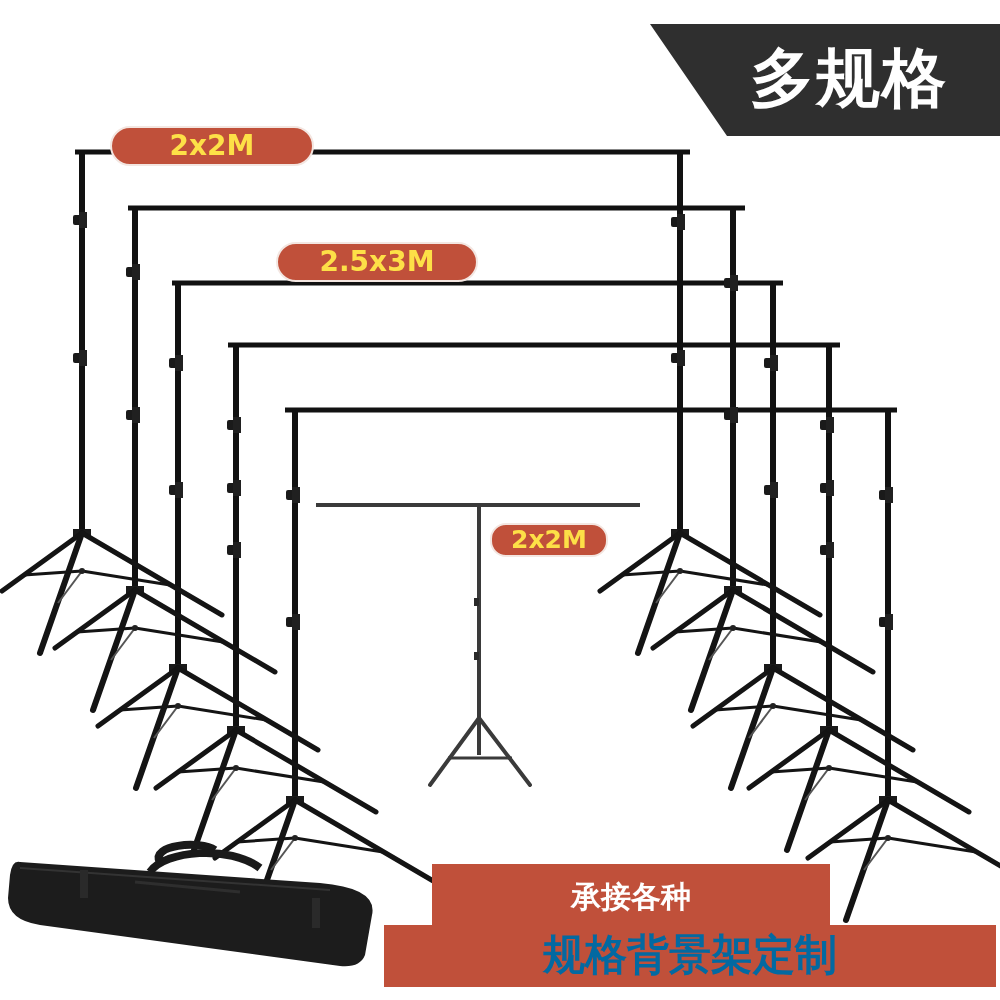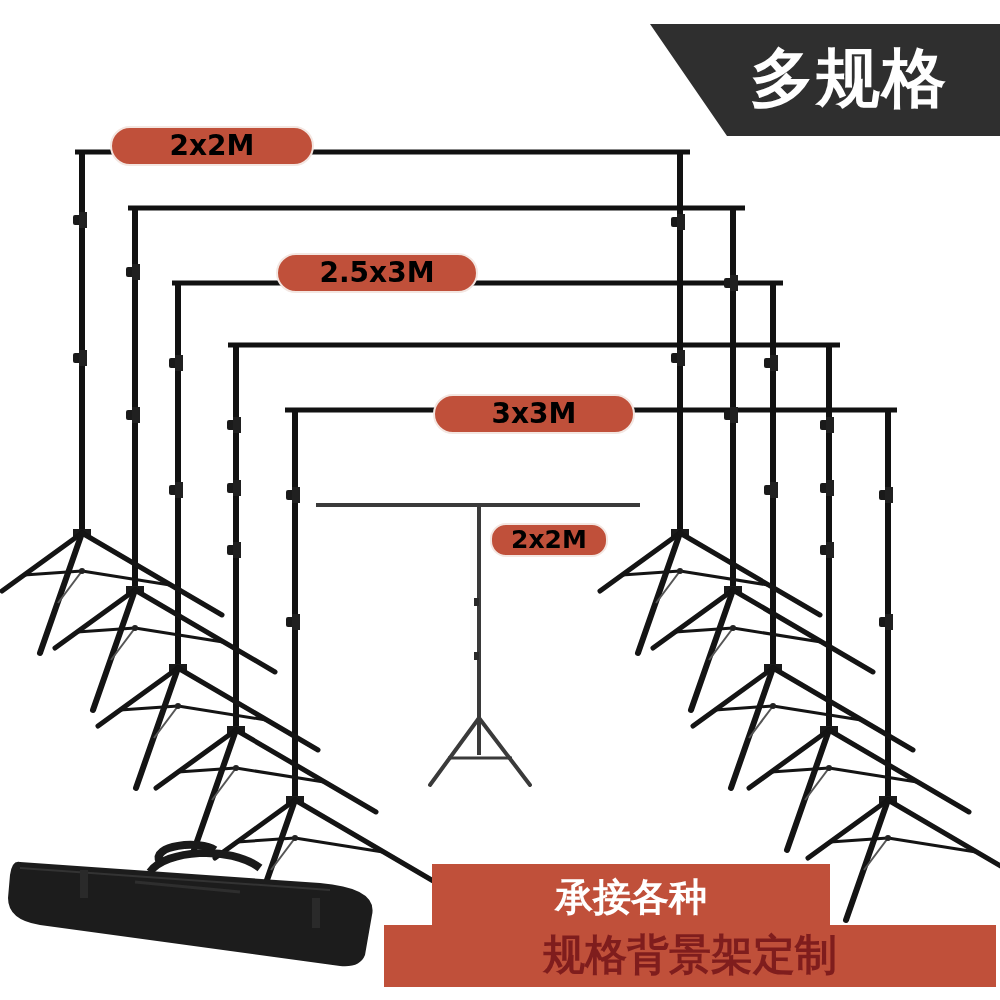--- a/index.html
+++ b/index.html
@@ -10,42 +10,42 @@
     position: absolute; left: 650px; top: 24px; width: 350px; height: 112px;
     background: #2f2f2f;
     clip-path: polygon(0 0, 100% 0, 100% 100%, 22% 100%);
   }
   .banner-text {
     position: absolute; left: 750px; top: 38px; width: 230px; height: 80px;
     color: #ffffff; font-weight: bold; font-size: 64px; line-height: 80px;
     letter-spacing: 2px; text-align: left;
   }
   .pill {
-    position: absolute; background: #c0503a; color: #000000;
+    position: absolute; background: #c0503a; color: #fde047;
     border-radius: 20px; font-weight: bold; text-align: center;
     border: 2px solid #f3e6e1;
     font-family: "DejaVu Sans", "Liberation Sans", sans-serif;
   }
   .pill-big { height: 36px; line-height: 36px; font-size: 28px; }
   .pill-small { height: 30px; line-height: 30px; font-size: 25px; border-radius: 16px; }
   .cta-top {
     position: absolute; left: 432px; top: 864px; width: 398px; height: 62px;
     background: #c0503a;
   }
   .cta-bottom {
     position: absolute; left: 384px; top: 925px; width: 612px; height: 62px;
     background: #c0503a;
   }
   .cta-line1 {
     position: absolute; left: 432px; top: 864px; width: 398px; height: 62px;
-    color: #ffffff; font-weight: bold; font-size: 38px; line-height: 66px; text-align: center;
+    color: #ffffff; font-weight: bold; font-size: 30px; line-height: 66px; text-align: center;
   }
   .cta-line2 {
     position: absolute; left: 384px; top: 925px; width: 612px; height: 62px;
-    color: #7f1d1d; font-weight: bold; font-size: 42px; line-height: 60px; text-align: center;
+    color: #0369a1; font-weight: bold; font-size: 42px; line-height: 60px; text-align: center;
   }
 </style>
 </head>
 <body>
 
 <div id="stage">
 
   <svg width="1000" height="1000" viewBox="0 0 1000 1000" style="position:absolute;left:0;top:0;">
     <defs>
       <g id="tripod">
@@ -145,21 +145,20 @@
       <rect x="80" y="870" width="8" height="28" fill="#2a2a2a"></rect>
       <rect x="312" y="898" width="8" height="30" fill="#2a2a2a"></rect>
       <path d="M135,882 L240,892" stroke="#2e2e2e" stroke-width="3"></path>
     </g>
   </svg>
 
   <div class="banner"></div>
   <div class="banner-text">多规格</div>
 
   <div class="pill pill-big" style="left:110px;top:126px;width:200px;">2x2M</div>
-  <div class="pill pill-big" style="left:276px;top:253px;width:198px;">2.5x3M</div>
-  <div class="pill pill-big" style="left:433px;top:394px;width:198px;">3x3M</div>
+  <div class="pill pill-big" style="left:276px;top:242px;width:198px;">2.5x3M</div>
   <div class="pill pill-small" style="left:490px;top:523px;width:114px;">2x2M</div>
 
   <div class="cta-top"></div>
   <div class="cta-bottom"></div>
   <div class="cta-line1">承接各种</div>
   <div class="cta-line2">规格背景架定制</div>
 </div>
 
 </body></html>

